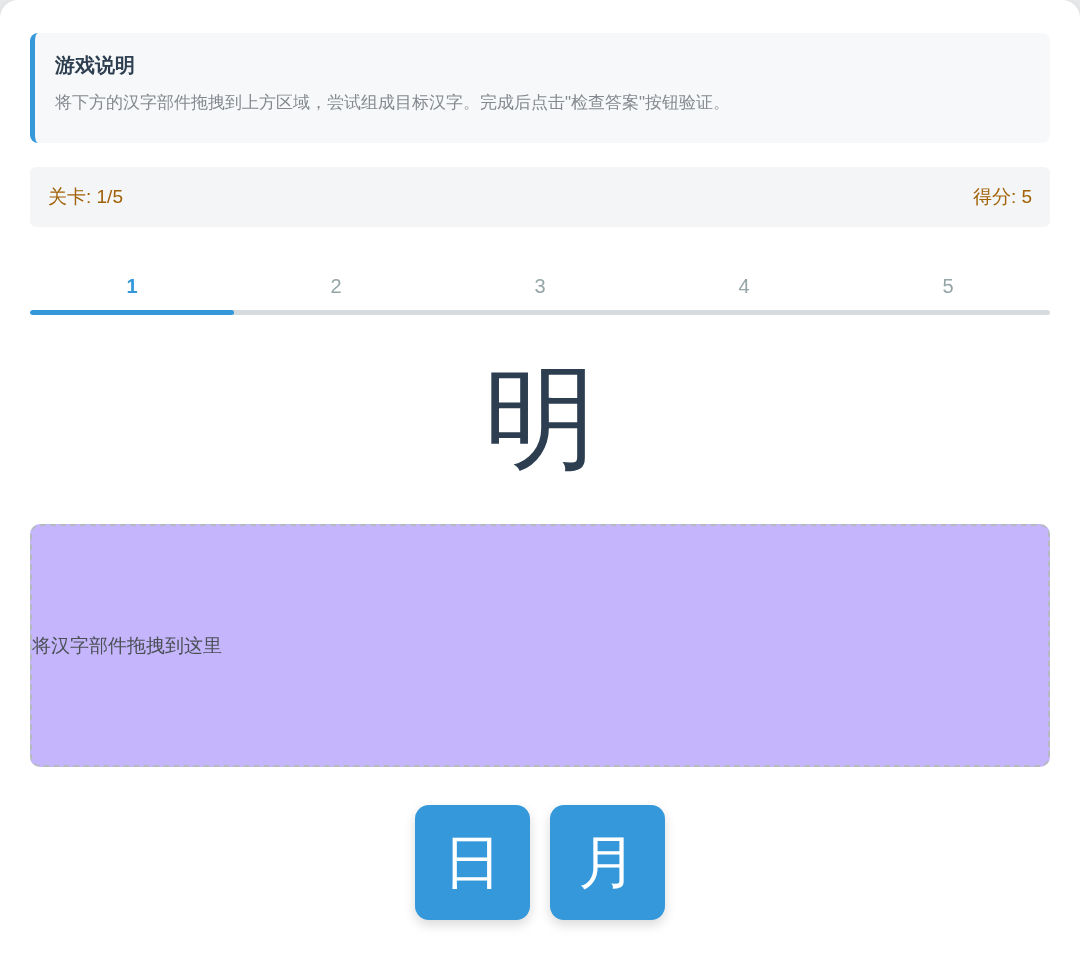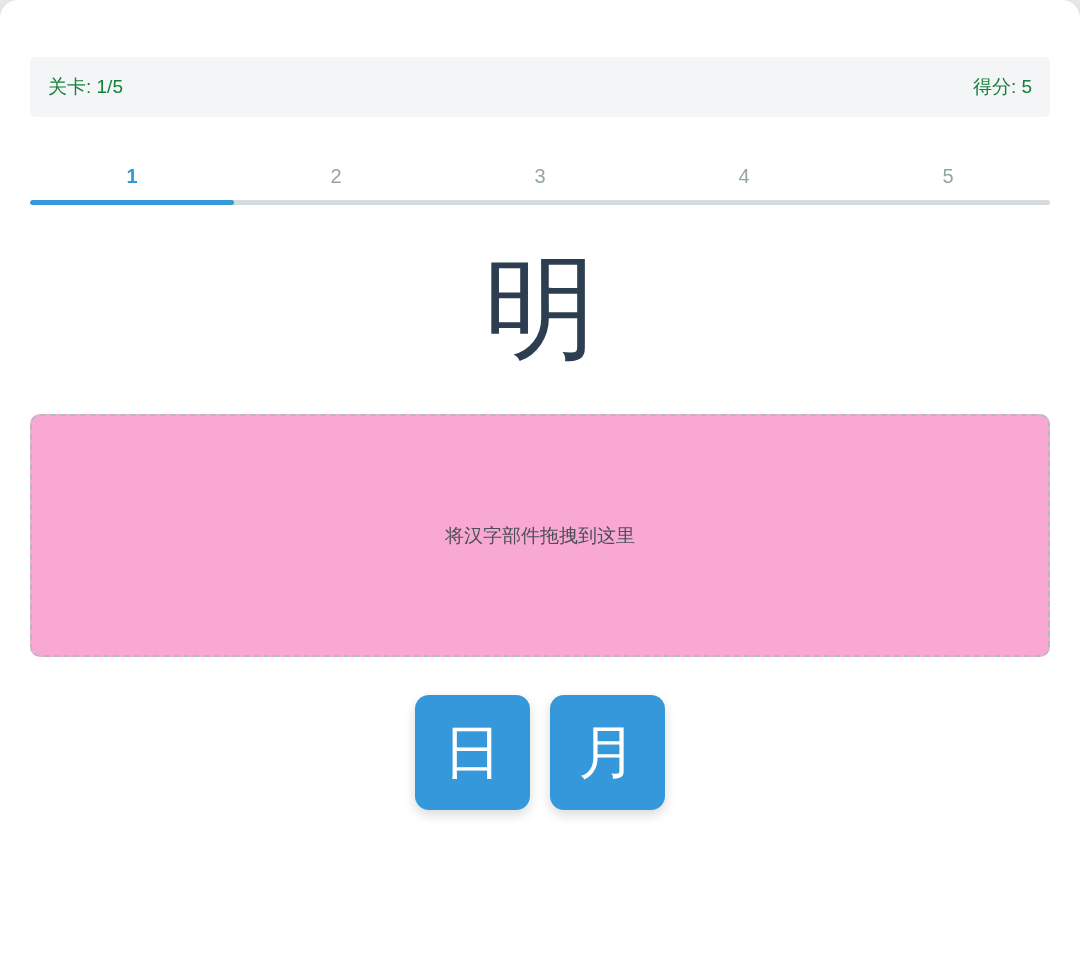--- a/index.html
+++ b/index.html
@@ -45,21 +45,21 @@
   
   .status-bar {
     margin-top: 24px;
     background: #f4f5f7;
     border-radius: 6px;
     padding: 17px 18px;
     display: flex;
     justify-content: space-between;
     align-items: flex-end;
     font-size: 19px;
-    color: #15803d;
+    color: #a16207;
   }
   
   .steps { margin-top: 48px; }
   .step-numbers { display: flex; }
   .step-numbers span {
     flex: 1;
     text-align: center;
     font-size: 20px;
     color: #95a5a6;
   }
@@ -87,24 +87,23 @@
     font-size: 112px;
     line-height: 1.1;
     color: #2c3e50;
   }
   
   .dropzone {
     margin-top: 44px;
     height: 243px;
     border: 2px dashed #b4bac0;
     border-radius: 10px;
-    background: #f9a8d4;
+    background: #c4b5fd;
     display: flex;
     align-items: center;
-    justify-content: center;
   }
   .dropzone-hint {
     font-size: 19px;
     color: #4b5055;
   }
   
   .tiles {
     margin-top: 38px;
     display: flex;
     justify-content: center;
@@ -123,20 +122,24 @@
     box-shadow: 0 5px 12px rgba(0,0,0,0.15);
     cursor: grab;
     user-select: none;
   }
 </style>
 </head>
 <body>
 
 <div class="page">
 
+  <div class="instructions">
+    <div class="instructions-title">游戏说明</div>
+    <div class="instructions-body">将下方的汉字部件拖拽到上方区域，尝试组成目标汉字。完成后点击"检查答案"按钮验证。</div>
+  </div>
 
   <div class="status-bar">
     <span>关卡: 1/5</span>
     <span>得分: 5</span>
   </div>
 
   <div class="steps">
     <div class="step-numbers">
       <span class="active">1</span>
       <span>2</span>

